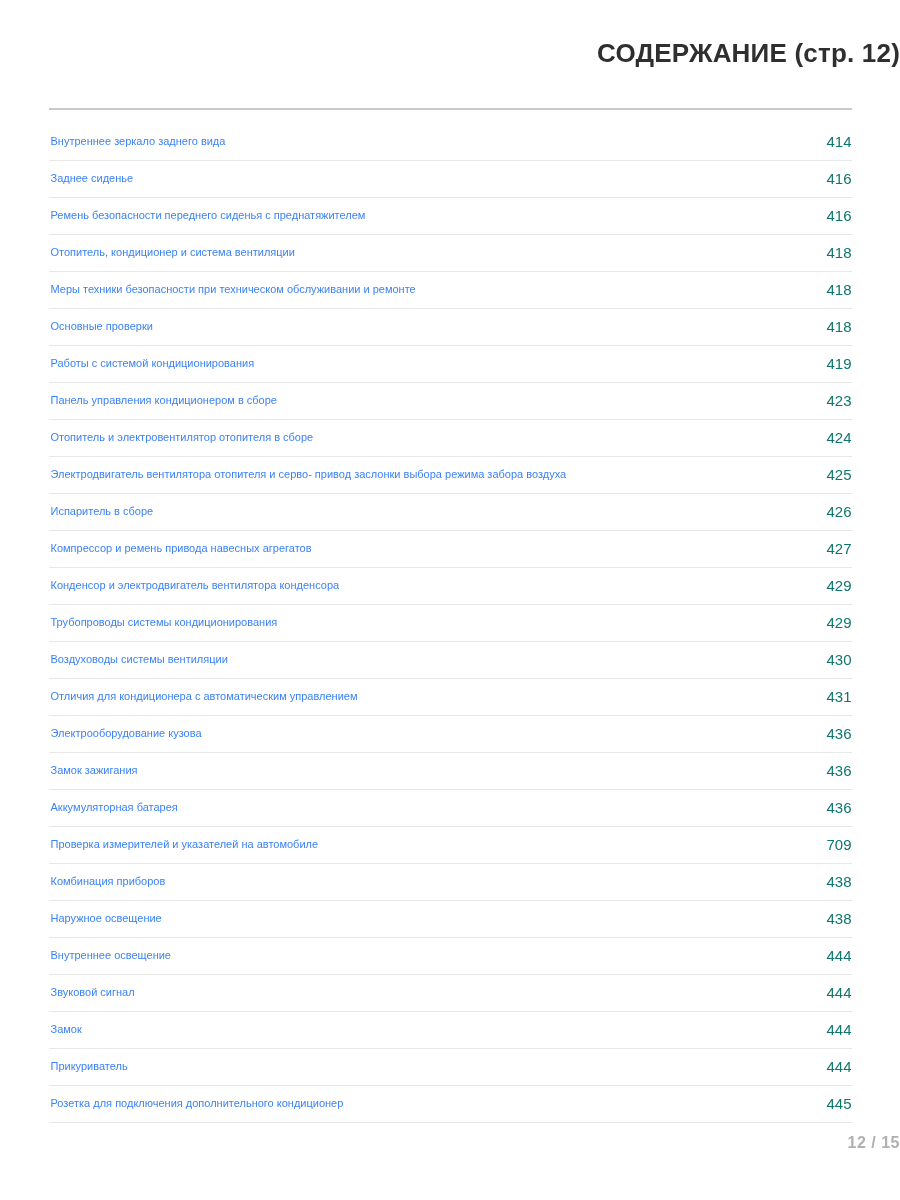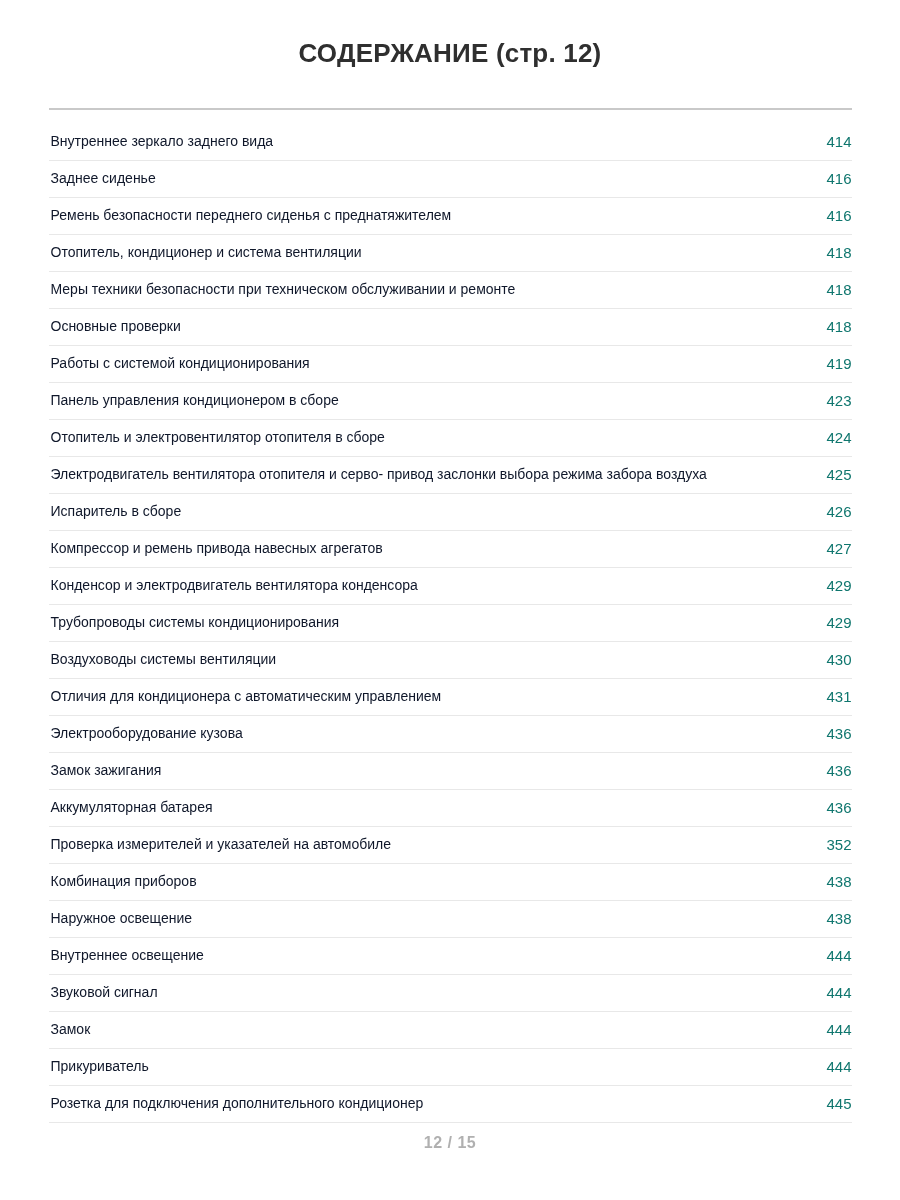--- a/index.html
+++ b/index.html
@@ -17,20 +17,21 @@
   }
 
   .page {
     position: relative;
     width: 900px;
     height: 1200px;
     box-sizing: border-box;
     background: #ffffff;
     display: flex;
     flex-direction: column;
+    align-items: flex-end;
   }
 
   
   .doc-title {
     margin: 0;
     padding-top: 38px;
     padding-bottom: 0;
     text-align: center;
     font-size: 26px;
     font-weight: bold;
@@ -64,23 +65,23 @@
     border-bottom: 1px solid #e8e8e8;
     padding: 6px 0 7px 2px;
     min-height: 21px;
   }
 
   .toc-row:last-child {
     border-bottom: 1px solid #e8e8e8;
   }
 
   .toc-title {
-    font-size: 14px;
+    font-size: 11px;
     line-height: 23px;
-    color: #0f172a;
+    color: #3b82f6;
     flex: 1 1 auto;
     padding-right: 10px;
     word-break: normal;
   }
 
   .toc-page {
     font-size: 15px;
     line-height: 23px;
     color: #0f766e;
     flex: 0 0 auto;
@@ -185,21 +186,21 @@
       <li class="toc-row">
         <span class="toc-title">Замок зажигания</span>
         <span class="toc-page">436</span>
       </li>
       <li class="toc-row">
         <span class="toc-title">Аккумуляторная батарея</span>
         <span class="toc-page">436</span>
       </li>
       <li class="toc-row">
         <span class="toc-title">Проверка измерителей и указателей на автомобиле</span>
-        <span class="toc-page">352</span>
+        <span class="toc-page">709</span>
       </li>
       <li class="toc-row">
         <span class="toc-title">Комбинация приборов</span>
         <span class="toc-page">438</span>
       </li>
       <li class="toc-row">
         <span class="toc-title">Наружное освещение</span>
         <span class="toc-page">438</span>
       </li>
       <li class="toc-row">

